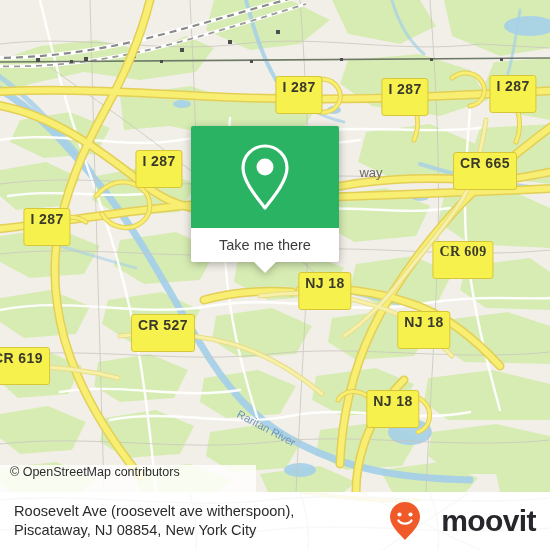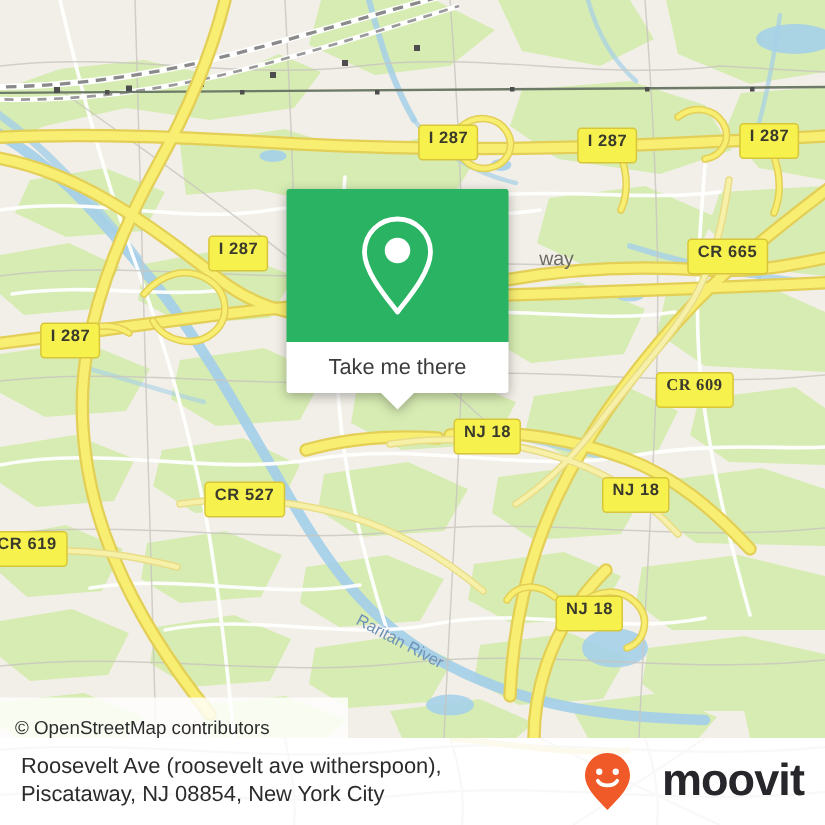--- a/index.html
+++ b/index.html
@@ -25,25 +25,25 @@
   }
   #map-svg { display: block; width: 550px; height: 492px; }
 
   
   .shield {
     position: absolute;
     background: #f7f14e;
     border: 1.5px solid #d8c63a;
     border-radius: 3px;
     color: #3a3a2c;
-    font-size: 11px;
+    font-size: 14px;
     font-weight: bold;
     letter-spacing: 0.4px;
     line-height: 1;
-    padding: 3px 6px 8px 6px;
+    padding: 3px 6px 19px 6px;
     white-space: nowrap;
     transform: translate(-50%, -50%);
     font-family: "Liberation Sans", sans-serif;
   }
 
   
   .place-label {
     position: absolute;
     color: #6b6b63;
     font-size: 13px;
@@ -96,24 +96,24 @@
     transform: translateX(-50%);
     border-left: 11px solid transparent;
     border-right: 11px solid transparent;
     border-top: 11px solid #ffffff;
   }
 
   
   #attribution {
     position: absolute;
     left: 0; top: 465px;
-    width: 232px; height: 27px;
+    width: 256px; height: 27px;
     background: rgba(255,255,255,0.82);
     display: flex;
-    align-items: flex-end;
+    align-items: flex-start;
     padding-left: 10px;
     box-sizing: border-box;
   }
   #attribution-text {
     font-size: 12.5px;
     color: #2c2c2c;
     font-family: "Liberation Sans", sans-serif;
   }
 
   

